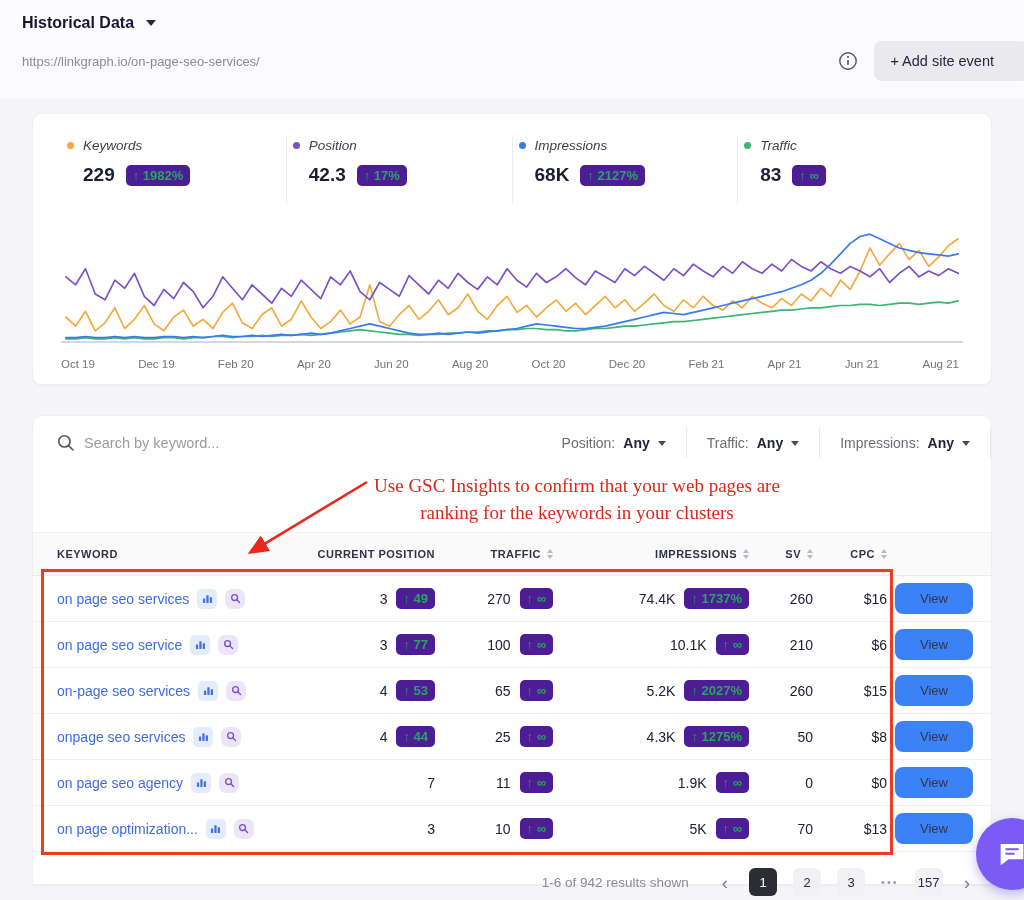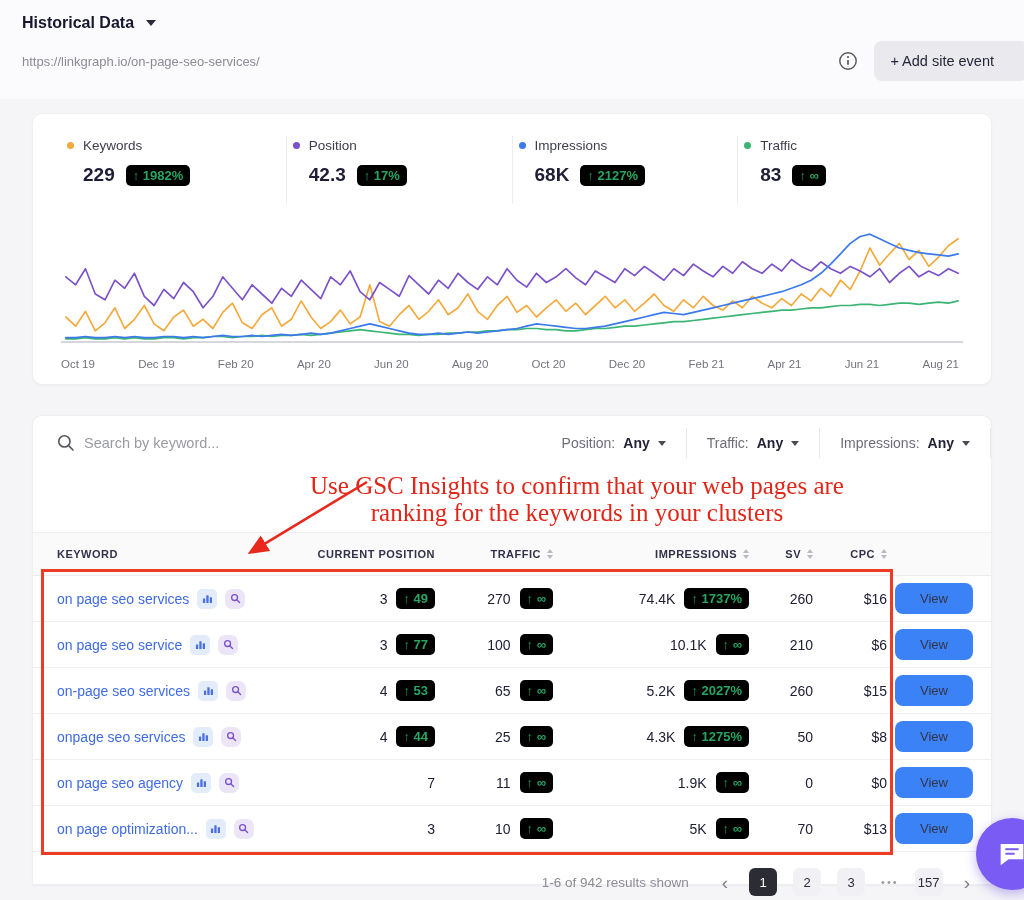--- a/index.html
+++ b/index.html
@@ -21,40 +21,40 @@
   .add-event { background: #e9e9ee; border: none; border-radius: 8px; padding: 12px 34px 12px 16px; font-size: 14.5px; color: #26263a; font-family: "Liberation Sans", sans-serif; cursor: pointer; }
 
   
   .card { background: #fff; border: 1px solid #efeff2; border-radius: 10px; box-shadow: 0 1px 2px rgba(20,20,40,.04); }
 
   
   .chart-card { margin: 14px 32px 0; padding: 22px 28px 14px; }
   .stats { display: flex; }
   .stat { flex: 1; padding: 2px 0 18px 6px; border-right: 1px solid #ededf1; }
   .stat:last-child { border-right: none; }
-  .stat-head { display: flex; align-items: center; gap: 9px; font-size: 13.5px; color: #3d3d4e; }
+  .stat-head { display: flex; align-items: center; gap: 9px; font-size: 13.5px; color: #3d3d4e; font-style: italic; }
   .dot { width: 7px; height: 7px; border-radius: 50%; background: #999; }
   .stat-val { display: flex; align-items: center; gap: 11px; margin-top: 11px; padding-left: 16px; }
   .val { font-size: 19px; font-weight: 700; color: #1d1d36; }
-  .badge { display: inline-flex; align-items: center; padding: 3px 7px; border-radius: 5px; background: #000000; color: #27a561; font-size: 13px; font-weight: 600; white-space: nowrap; }
+  .badge { display: inline-flex; align-items: center; padding: 3px 7px; border-radius: 5px; background: #4c1d95; color: #27a561; font-size: 13px; font-weight: 600; white-space: nowrap; }
   #chart-svg { display: block; width: 100%; height: 132px; margin-top: 16px; }
   .x-labels { display: flex; justify-content: space-between; font-size: 11.5px; color: #73737d; margin-top: 6px; padding: 0 4px 0 0; }
 
   
   .table-card { position: relative; margin: 30px 32px 0; height: 470px; border-radius: 10px 10px 0 0; overflow: visible; }
   .filter-row { display: flex; justify-content: space-between; align-items: center; height: 54px; padding-left: 24px; }
   .search { display: flex; align-items: center; gap: 9px; }
   .search input { border: none; outline: none; background: transparent; font-size: 14.5px; color: #33334a; width: 210px; font-family: "Liberation Sans", sans-serif; }
   .search input::placeholder { color: #9a9aa4; }
   .filters { display: flex; align-items: center; }
   .filter { display: flex; align-items: center; gap: 8px; padding: 0 20px; height: 30px; border-right: 1px solid #e7e7ec; font-size: 14px; cursor: pointer; }
   .filter .lab { color: #6d6d79; }
   .filter .fval { font-weight: 700; color: #23233a; }
 
-  .annotation { height: 62px; text-align: center; padding-left: 130px; padding-top: 2px; font-family: "Liberation Serif", serif; font-size: 25px; line-height: 27px; color: #e02619; }
+  .annotation { height: 62px; text-align: center; padding-left: 130px; padding-top: 2px; font-family: "Liberation Serif", serif; font-size: 19px; line-height: 27px; color: #e02619; }
 
   .arrow-overlay { position: absolute; left: 190px; top: 60px; width: 160px; height: 104px; pointer-events: none; z-index: 3; }
 
   .thead, .trow { display: grid; grid-template-columns: 238px 140px 118px 196px 64px 74px 1fr; align-items: center; padding: 0 18px 0 24px; }
   .thead { height: 44px; background: #fafafb; border-top: 1px solid #f0f0f2; border-bottom: 1px solid #ececf0; font-size: 11px; font-weight: 700; letter-spacing: .5px; color: #31314a; text-transform: uppercase; }
   .th { display: flex; align-items: center; }
   .th.num { justify-content: flex-end; }
   .sort { display: inline-flex; flex-direction: column; gap: 2px; margin-left: 6px; cursor: pointer; }
   .sort i { display: block; width: 0; height: 0; border-left: 3.5px solid transparent; border-right: 3.5px solid transparent; }
   .sort .up { border-bottom: 4px solid #b9b9c6; }

